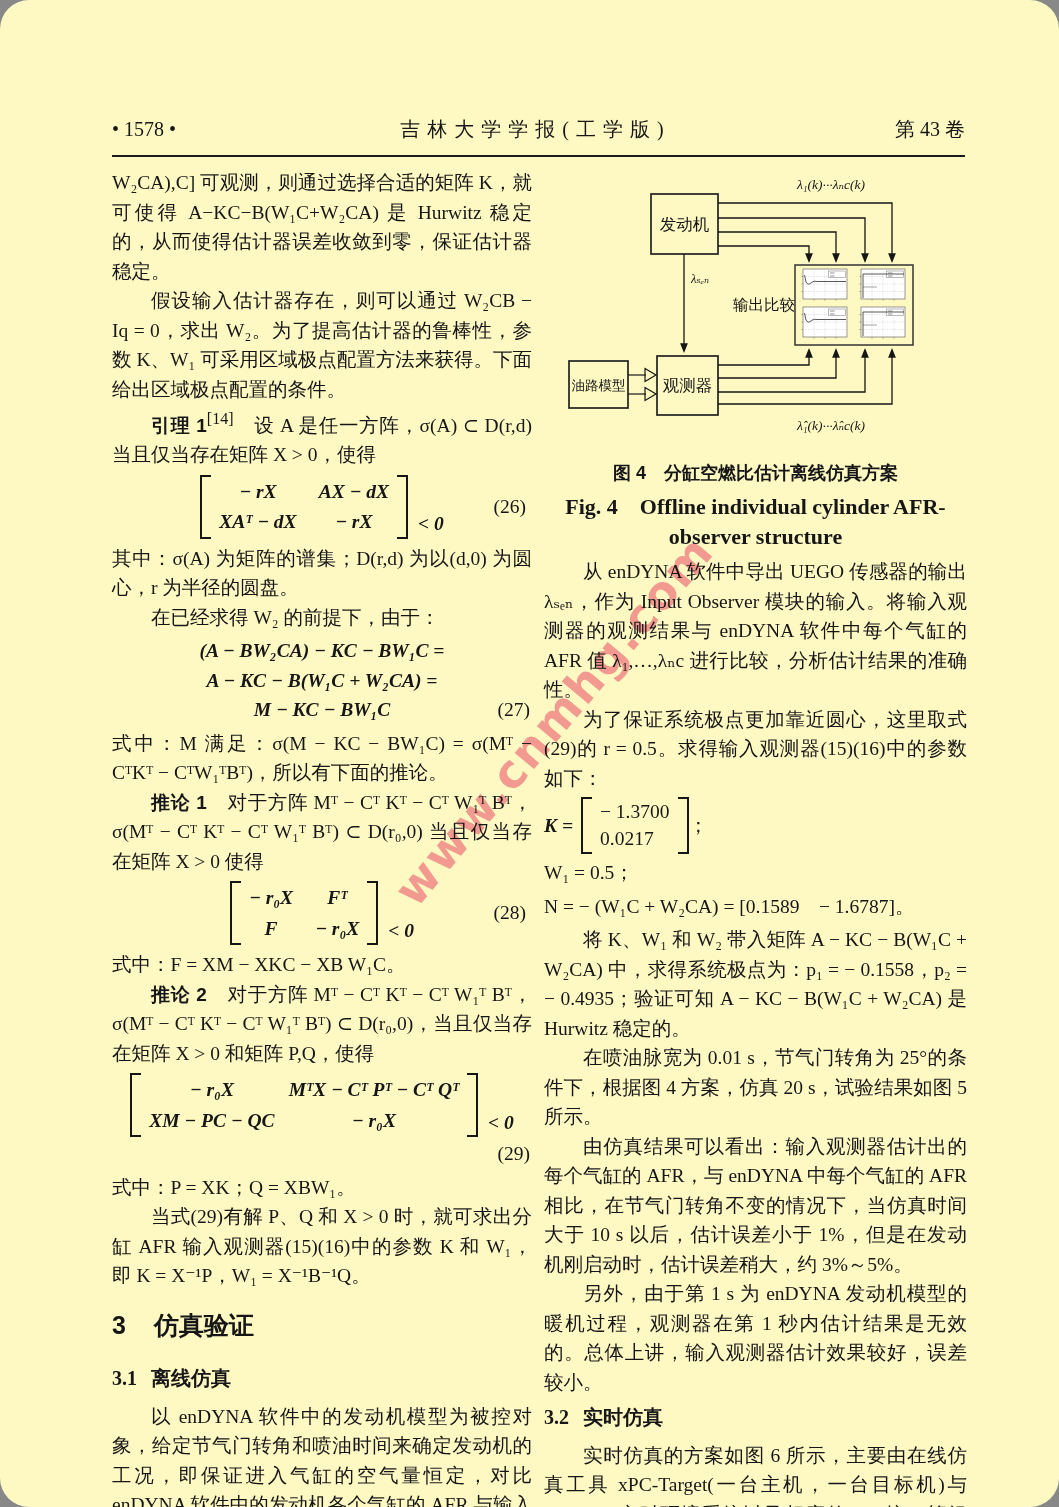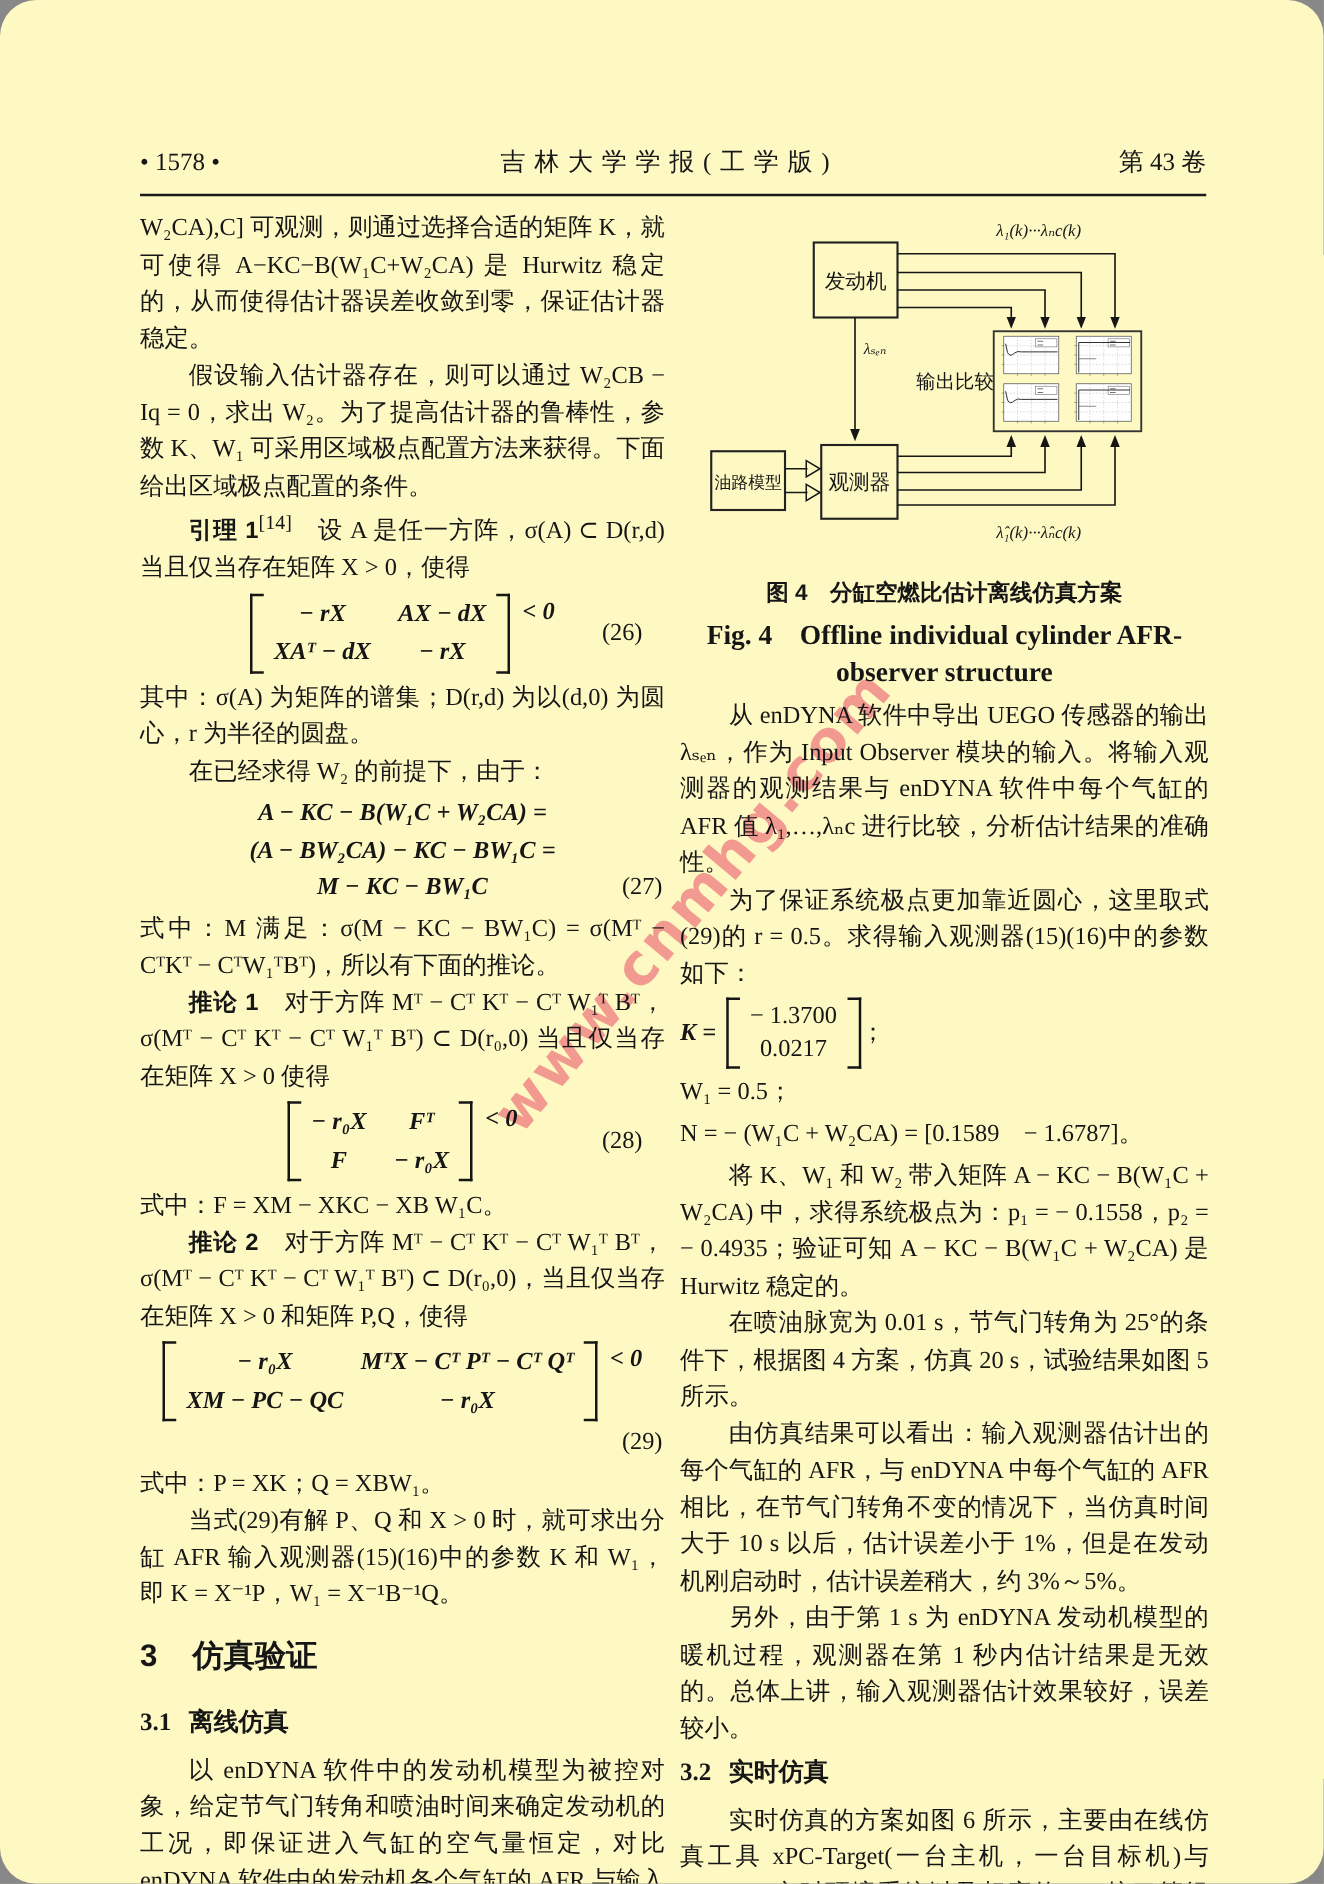--- a/index.html
+++ b/index.html
@@ -18,28 +18,28 @@
   .hdr .journal{letter-spacing:7px;}
   
   .col{position:absolute;font-size:19.5px;line-height:29.5px;text-align:justify;}
   .col-left{left:112px;top:168px;width:420px;}
   .col-right{left:544px;top:163px;width:423px;}
   p{margin:0;text-indent:2em;}
   p.noind{text-indent:0;}
   .lead{font-weight:bold;font-family:"Liberation Sans","DejaVu Sans",sans-serif;font-size:19px;}
   sup.supref{font-size:16px;}
   
-  .eq{position:relative;display:flex;justify-content:center;align-items:flex-start;
-      margin:5px 16px;font-style:italic;font-weight:bold;}
+  .eq{position:relative;display:flex;justify-content:center;align-items:flex-end;
+      margin:5px 4px;font-style:italic;font-weight:bold;}
   .eq .rel{margin-left:10px;}
   .eqnum{position:absolute;right:2px;top:50%;transform:translateY(-50%);
          font-style:normal;font-weight:normal;}
   .mat{display:grid;grid-template-columns:auto auto;column-gap:22px;row-gap:1px;
        text-align:center;align-items:center;padding:2px 4px;}
-  .mat1{display:grid;grid-template-columns:auto;row-gap:1px;text-align:center;padding:2px 4px;}
+  .mat1{display:grid;grid-template-columns:auto;row-gap:1px;padding:2px 4px;}
   .brk{width:9px;align-self:stretch;border:2.4px solid #161616;}
   .bl{border-right:none;margin-right:4px;}
   .br{border-left:none;margin-left:4px;}
   .eqlines{margin:4px 0;}
   .eqlines .cline{position:relative;text-align:center;font-style:italic;font-weight:bold;}
   .eqnum-line{text-align:right;font-style:normal;font-weight:normal;margin:2px 2px 4px 0;}
   .mathline{margin:3px 0;text-indent:0;line-height:31px;}
   .kmat{display:flex;align-items:center;margin:4px 0 2px 0;line-height:26px;}
   .kmat .lhs{font-style:italic;font-weight:bold;margin-right:8px;}
   
@@ -94,22 +94,22 @@
       </span>
       <span class="brk br"></span>
       <span class="rel">&lt; 0</span>
       <span class="eqnum">(26)</span>
     </div>
 
     <p class="noind">其中：σ(A) 为矩阵的谱集；D(r,d) 为以(d,0) 为圆心，r 为半径的圆盘。</p>
     <p>在已经求得 W₂ 的前提下，由于：</p>
 
     <div class="eqlines">
+      <div class="cline">(A − BW₂CA) − KC − BW₁C =</div>
       <div class="cline">A − KC − B(W₁C + W₂CA) =</div>
-      <div class="cline">(A − BW₂CA) − KC − BW₁C =</div>
       <div class="cline"><span>M − KC − BW₁C</span><span class="eqnum">(27)</span></div>
     </div>
 
     <p class="noind">式中：M 满足：σ(M − KC − BW₁C) = σ(Mᵀ − CᵀKᵀ − CᵀW₁ᵀBᵀ)，所以有下面的推论。</p>
 
     <p><span class="lead">推论 1</span><span>　对于方阵 Mᵀ − Cᵀ Kᵀ − Cᵀ W₁ᵀ Bᵀ，σ(Mᵀ − Cᵀ Kᵀ − Cᵀ W₁ᵀ Bᵀ) ⊂ D(r₀,0) 当且仅当存在矩阵 X &gt; 0 使得</span></p>
 
     <div class="eq">
       <span class="brk bl"></span>
       <span class="mat">

